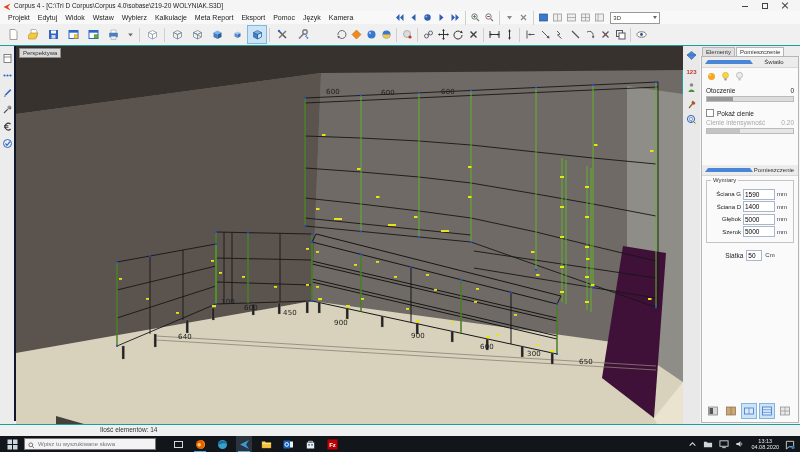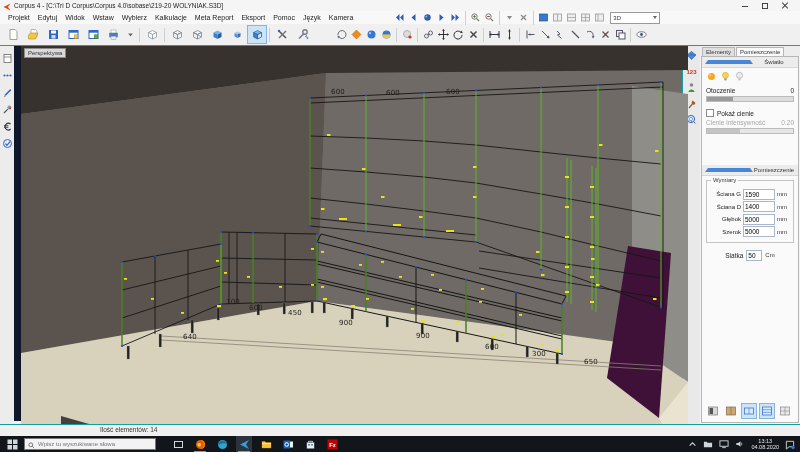--- a/index.html
+++ b/index.html
@@ -25,21 +25,21 @@
   .toolbar{height:21px;display:flex;align-items:center;background:#f0f0f0;padding-left:3px;}
   .tb-btn{width:18px;height:17px;display:flex;align-items:center;justify-content:center;border:1px solid transparent;}
   .tb-btn.selected{background:#cde4f7;border:1px solid #84b6e0;}
   .tb-btn-sm{width:14px;height:14px;display:flex;align-items:center;justify-content:center;}
   .sep{width:1px;height:14px;background:#cfcfcf;margin:0 2px;}
   .tb-right{display:flex;align-items:center;gap:1px;margin-left:22px;}
   
   .main{position:absolute;top:45px;left:0;width:800px;height:379px;display:flex;border-top:1px solid #1a9f9f;box-sizing:border-box;}
   .left-strip{width:14px;background:#ececec;display:flex;flex-direction:column;align-items:center;padding-top:4px;gap:6px;box-sizing:border-box;}
   .ls{width:11px;height:11px;}
-  .viewport{position:relative;width:668px;height:375px;background:#6f6a65;border-left:7px solid #0f172a;box-sizing:border-box;}
+  .viewport{position:relative;width:668px;height:375px;background:#6f6a65;border-left:2px solid #0f172a;box-sizing:border-box;}
   .viewport svg{position:absolute;left:0;top:0;}
   .persp-label{position:absolute;top:2px;left:3px;font-size:6px;line-height:8px;background:#d9d9d9;border:1px solid #8a8a8a;padding:0 3px;color:#333;z-index:2;}
   #dims-layer text{font-size:7px;fill:#1d1d1d;text-anchor:middle;letter-spacing:.2px;font-family:"DejaVu Sans",sans-serif;}
   
   .right-panel{width:118px;display:flex;background:#f0f0f0;border-left:1px solid #1a9f9f;box-sizing:border-box;}
   .panel-strip{width:17px;background:#e9e9e9;display:flex;flex-direction:column;align-items:center;padding-top:4px;gap:5px;box-sizing:border-box;}
   .ps{width:11px;height:11px;display:flex;align-items:center;justify-content:center;}
   .panel-content{flex:1;display:flex;flex-direction:column;background:#f5f5f5;font-size:6.5px;color:#222;}
   .tabs{display:flex;padding:1px 2px 0;gap:1px;background:#ededed;}
   .tab{padding:1px 3px;font-size:6px;border:1px solid #b5b5b5;border-bottom:none;background:#e0e0e0;color:#333;}

